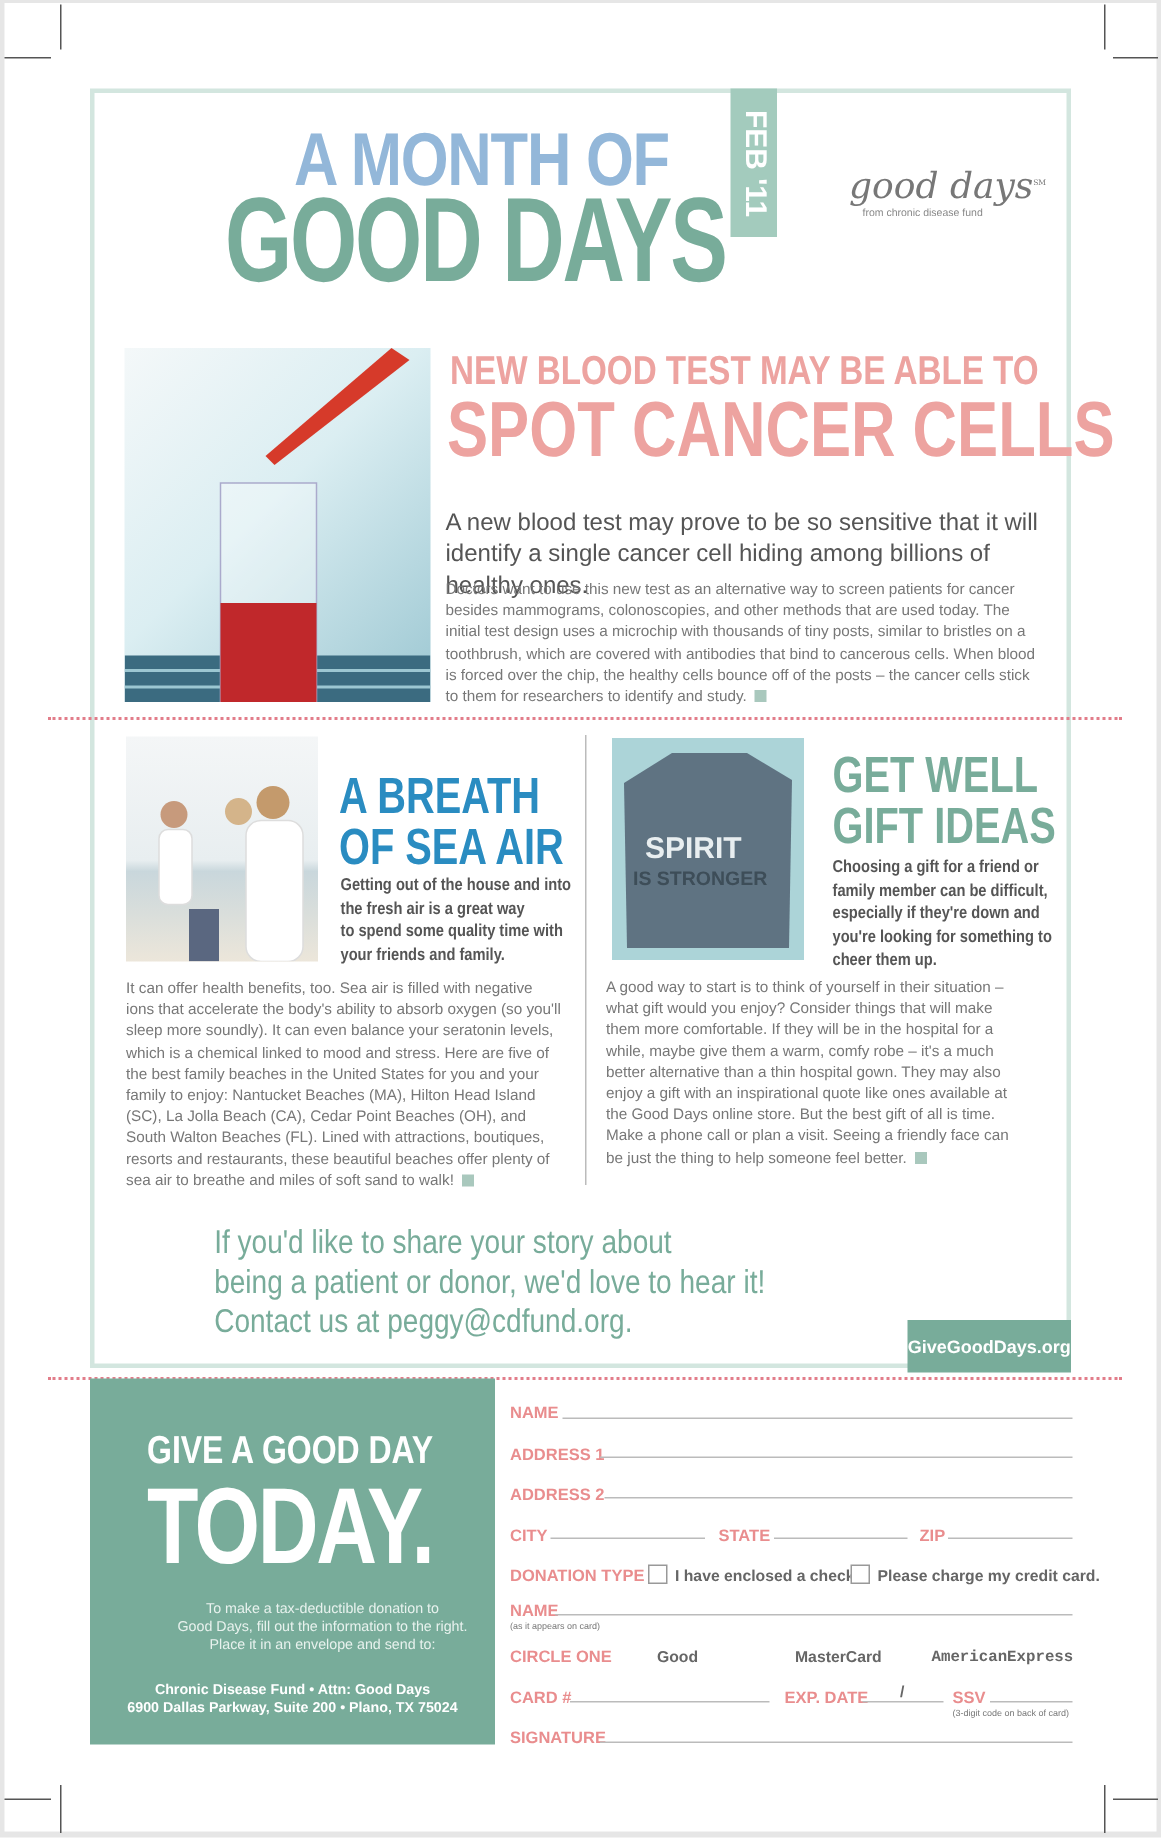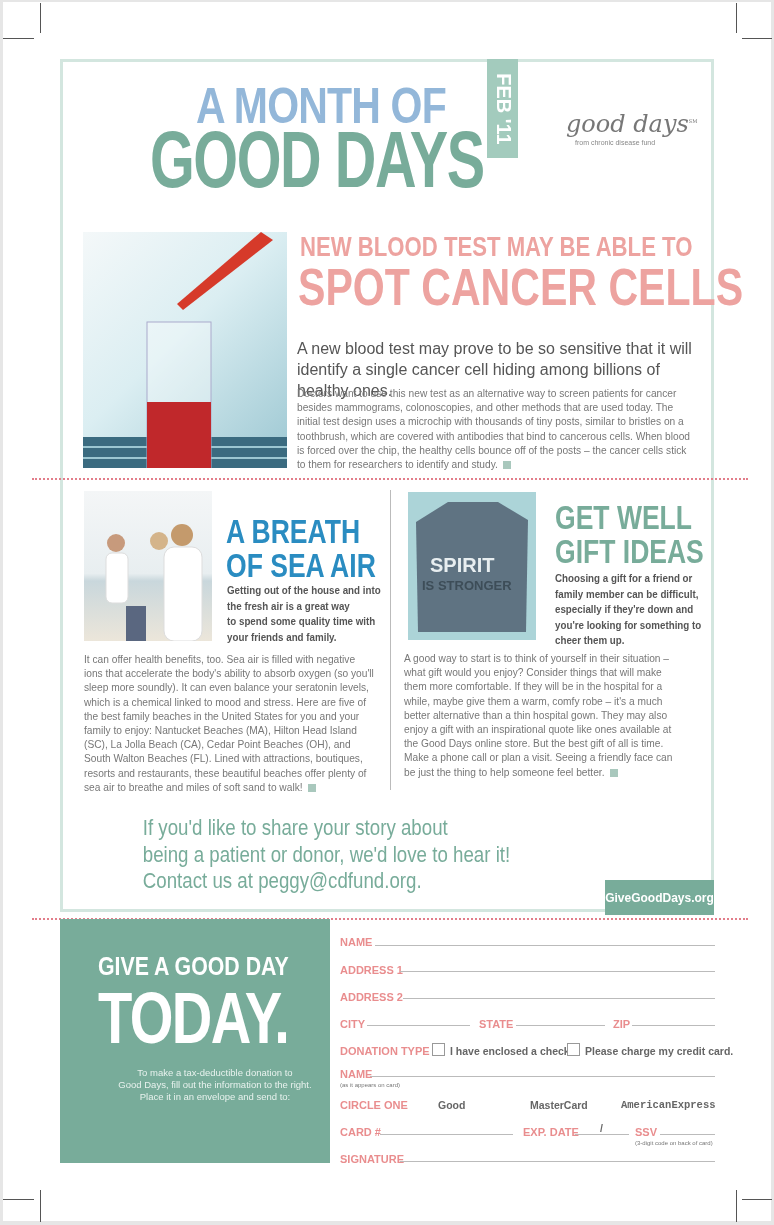--- a/index.html
+++ b/index.html
@@ -139,20 +139,24 @@
 <div class="dotted" style="top:918px;"></div>
 
 <div class="give">
   <div class="g1">GIVE A GOOD DAY</div>
   <div class="g2">TODAY.</div>
   <div class="g3">
     <div>To make a tax-deductible donation to</div>
     <div>Good Days, fill out the information to the right.</div>
     <div>Place it in an envelope and send to:</div>
   </div>
+  <div class="g4">
+    <div>Chronic Disease Fund • Attn: Good Days</div>
+    <div>6900 Dallas Parkway, Suite 200 • Plano, TX 75024</div>
+  </div>
 </div>
 
 <div class="frm-label" style="left:340px;top:936px;">NAME</div>
 <div class="frm-line" style="left:375px;top:945px;width:340px;"></div>
 
 <div class="frm-label" style="left:340px;top:964px;">ADDRESS 1</div>
 <div class="frm-line" style="left:400px;top:971px;width:315px;"></div>
 
 <div class="frm-label" style="left:340px;top:991px;">ADDRESS 2</div>
 <div class="frm-line" style="left:403px;top:998px;width:312px;"></div>

